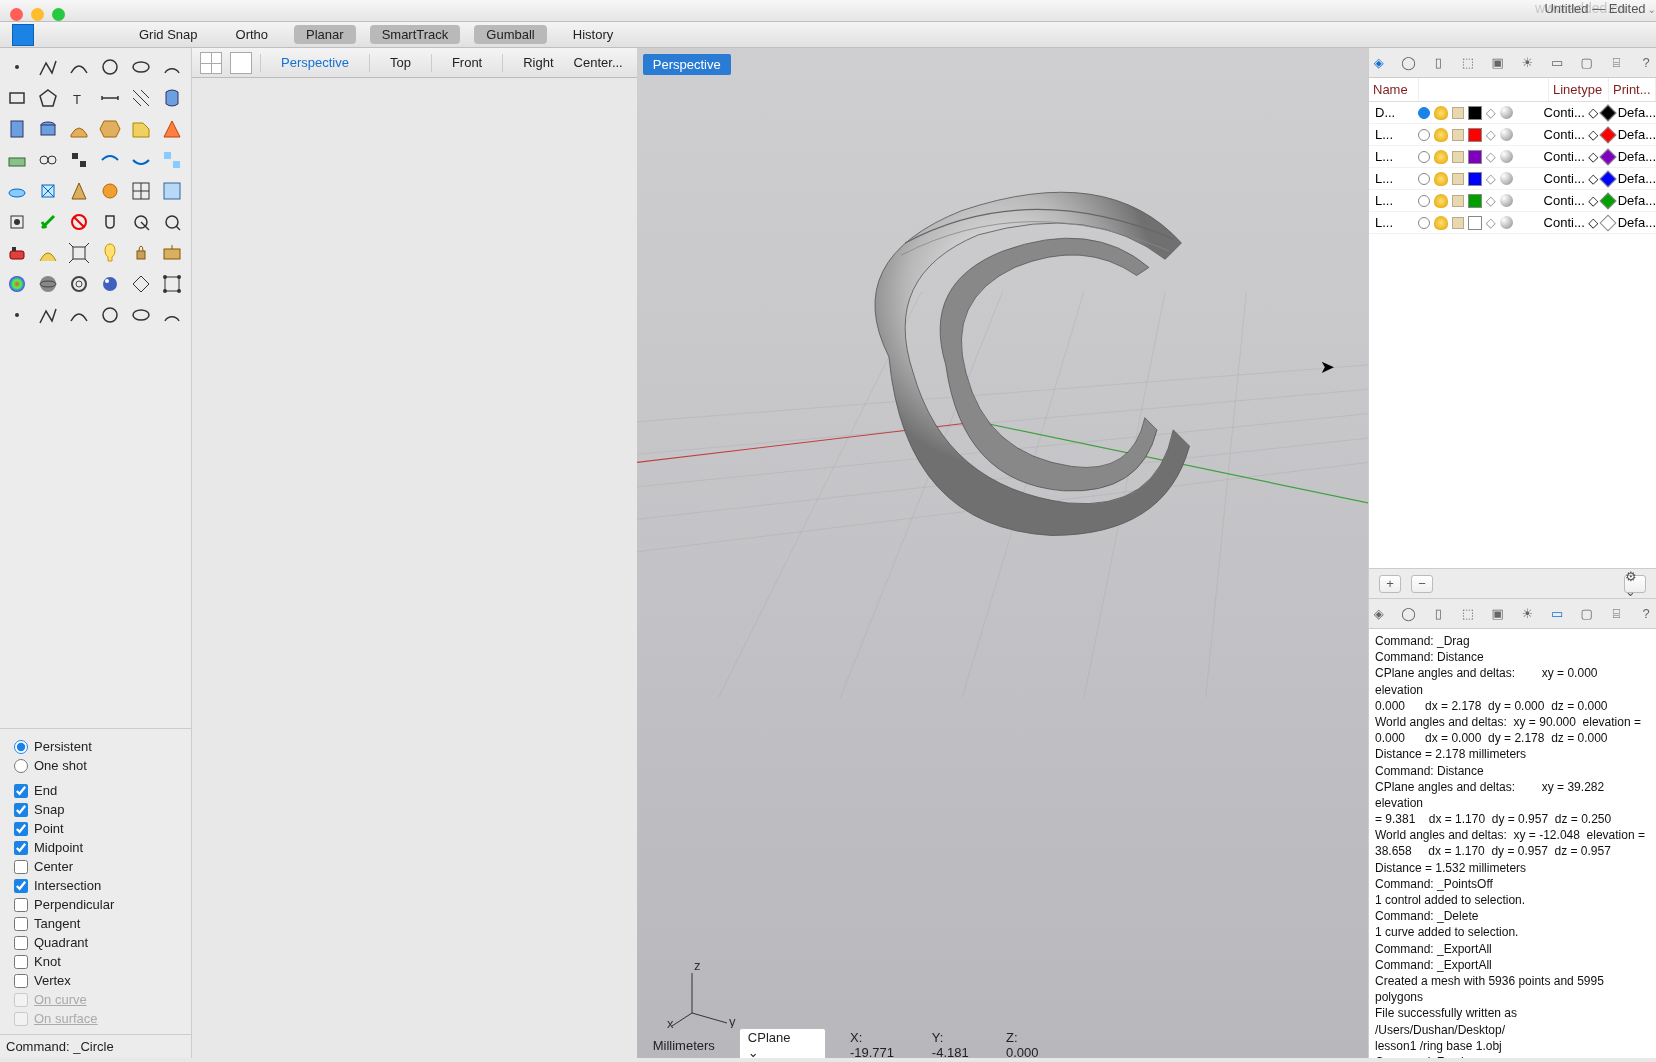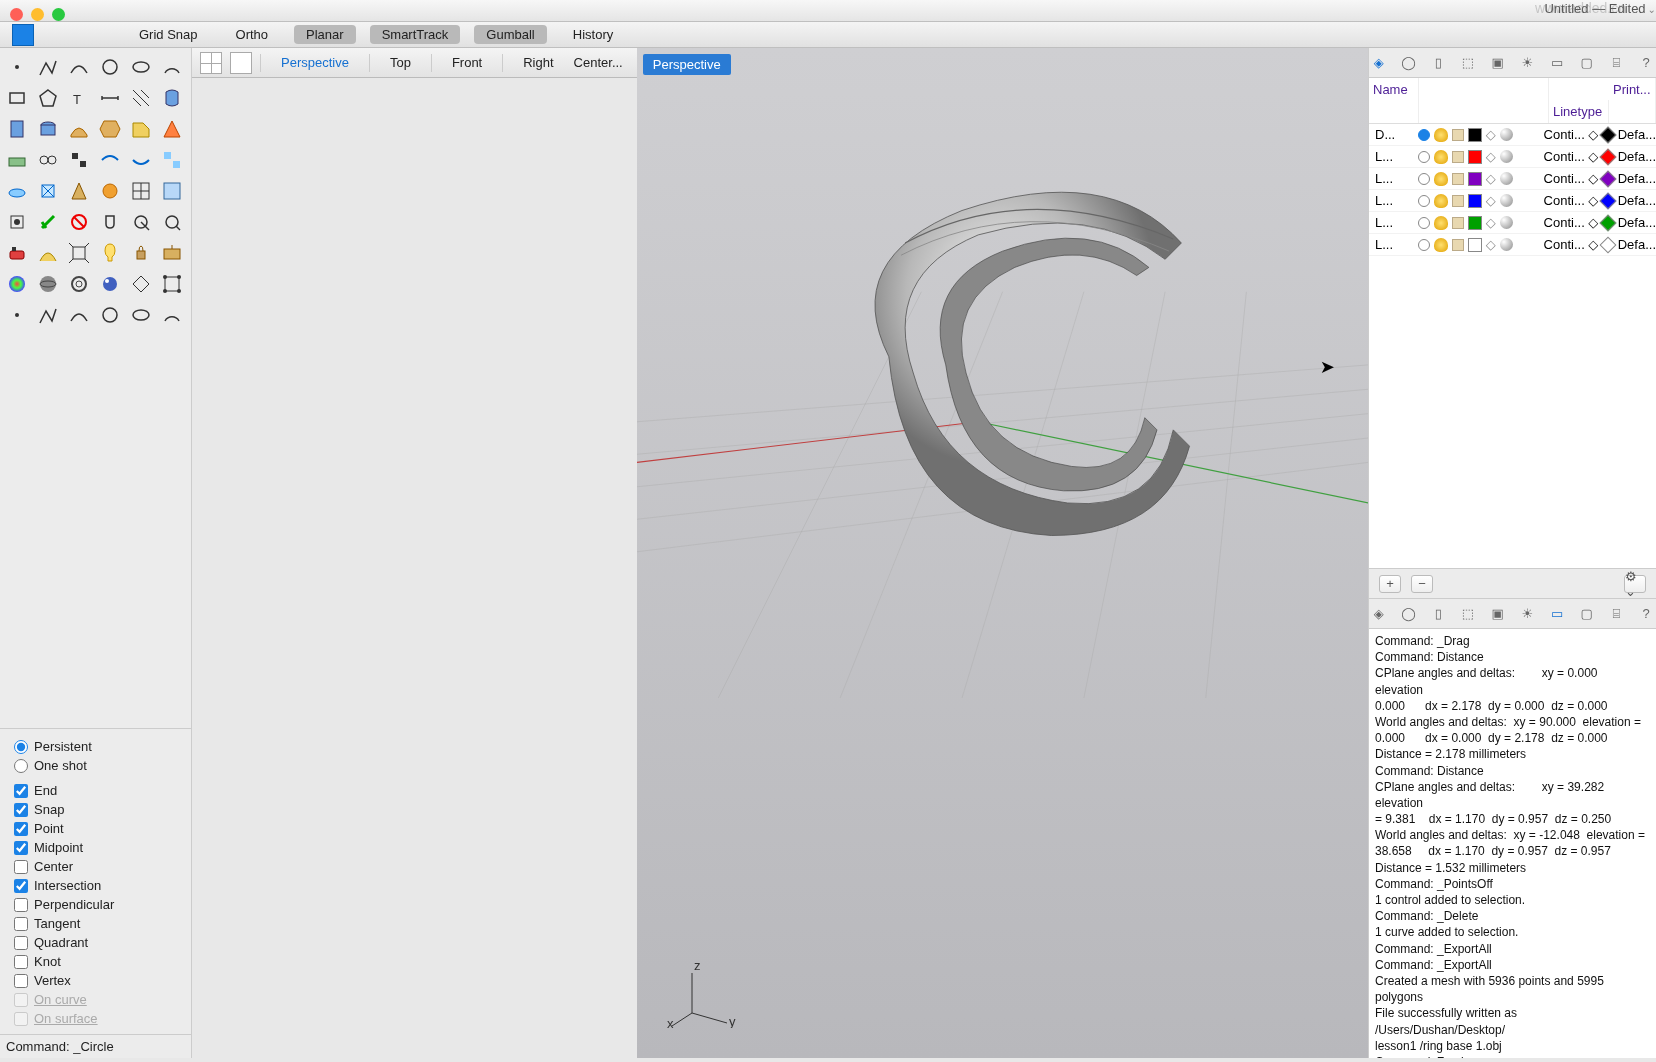--- a/index.html
+++ b/index.html
@@ -62,25 +62,25 @@
 
 .status-bar { position: absolute; right: 300px; bottom: 0; height: 26px; display: flex; align-items: center; gap: 24px; padding: 0 16px; color: #222; }
 .status-bar .dd { background: #fff; border: 1px solid #bbb; padding: 1px 22px 1px 8px; border-radius: 3px; }
 
 .right-col { width: 288px; background: #ececec; border-left: 1px solid #ccc; display: flex; flex-direction: column; }
 .panel-tabs { height: 30px; border-bottom: 1px solid #ccc; display: flex; align-items: center; justify-content: center; gap: 10px; }
 .panel-tabs span { width: 20px; height: 20px; display: flex; align-items: center; justify-content: center; color: #666; }
 .panel-tabs span.active { color: #1570d1; }
 
 .layers-panel { flex: 0 0 auto; background: #fff; }
-.layers-head { display: flex; border-bottom: 1px solid #ddd; font-size: 12px; color: #4c1d95; }
+.layers-head { display: flex; border-bottom: 1px solid #ddd; font-size: 12px; color: #7f1d1d; }
 .layers-head div { padding: 4px 4px; border-right: 1px solid #eee; }
 .lh-name { width: 50px; }
 .lh-vis { width: 130px; }
-.lh-linetype { width: 60px; margin-top: 22px; }
+.lh-linetype { width: 60px; }
 .lh-print { flex: 1; }
 .layer-row { display: flex; align-items: center; border-bottom: 1px solid #f2f2f2; height: 22px; font-size: 12px; }
 .layer-row .lname { width: 50px; padding-left: 6px; overflow: hidden; }
 .layer-row .licons { width: 130px; display: flex; gap: 4px; align-items: center; }
 .layer-row .licons .currdot { width: 12px; height: 12px; border-radius: 50%; border: 1px solid #888; }
 .layer-row .licons .currdot.on { background: #1b82e6; border-color: #1b82e6; }
 .layer-row .licons .bulb { width: 14px; height: 14px; background: radial-gradient(circle,#ffe070,#e0a000); border-radius: 50% 50% 40% 40%; }
 .layer-row .licons .lock { width: 12px; height: 12px; border: 1px solid #ba8; background: #e8d8b0; }
 .layer-row .licons .swatch { width: 14px; height: 14px; border: 1px solid #888; }
 .layer-row .licons .mat { width: 13px; height: 13px; border-radius: 50%; background: radial-gradient(circle at 30% 30%, #fff, #888); }
@@ -541,20 +541,27 @@
       <div class="vp-badge">Perspective</div>
       <div class="cursor-mark">➤</div>
       <svg class="axis-gizmo" viewBox="0 0 70 70">
         <line x1="25" y1="55" x2="25" y2="15" stroke="#333" stroke-width="1"></line>
         <line x1="25" y1="55" x2="60" y2="65" stroke="#333" stroke-width="1"></line>
         <line x1="25" y1="55" x2="5" y2="68" stroke="#333" stroke-width="1"></line>
         <text x="27" y="12" font-size="9" fill="#333">z</text>
         <text x="62" y="68" font-size="9" fill="#333">y</text>
         <text x="0" y="70" font-size="9" fill="#333">x</text>
       </svg>
+      <div class="status-bar">
+        <span>Millimeters</span>
+        <span class="dd"><span>CPlane</span> ⌄</span>
+        <span>X: -19.771</span>
+        <span>Y: -4.181</span>
+        <span>Z: 0.000</span>
+      </div>
     </div>
   </div>
 
   <div class="right-col">
     <div class="panel-tabs">
       <span class="active">◈</span>
       <span>◯</span>
       <span>▯</span>
       <span>⬚</span>
       <span>▣</span>

